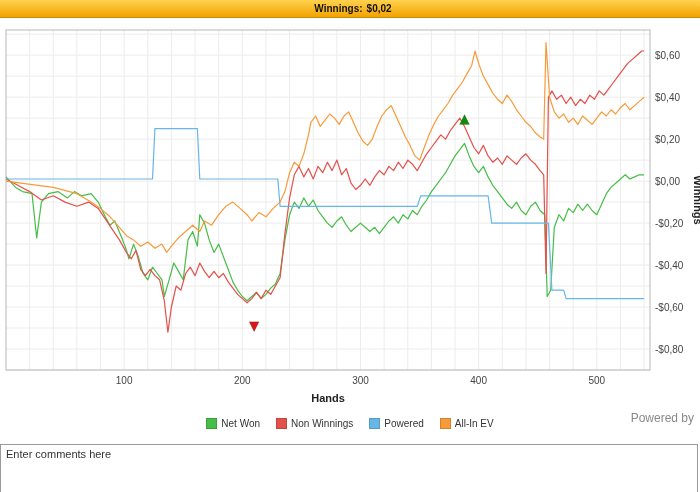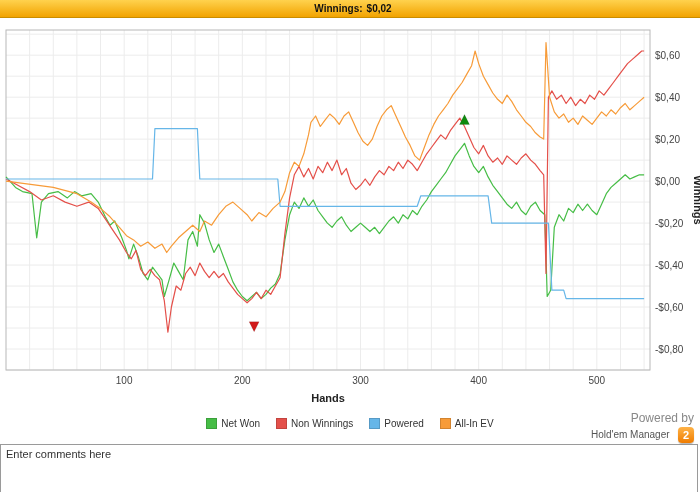--- a/index.html
+++ b/index.html
@@ -116,20 +116,16 @@
       <span class="swatch" style="background-color: rgb(102, 182, 232);"></span>
       <span>Powered</span>
     </span>
     <span class="legend-item">
       <span class="swatch" style="background-color: rgb(247, 155, 56);"></span>
       <span>All-In EV</span>
     </span>
   </div>
   <div class="branding">
     <div class="powered">Powered by</div>
-    <div>
-      <span class="appname">Hold'em Manager</span>
-      <span class="badge">2</span>
-    </div>
   </div>
 </div>
 
 <textarea class="comments" placeholder="Enter comments here" style=""></textarea>
 
 </body></html>

